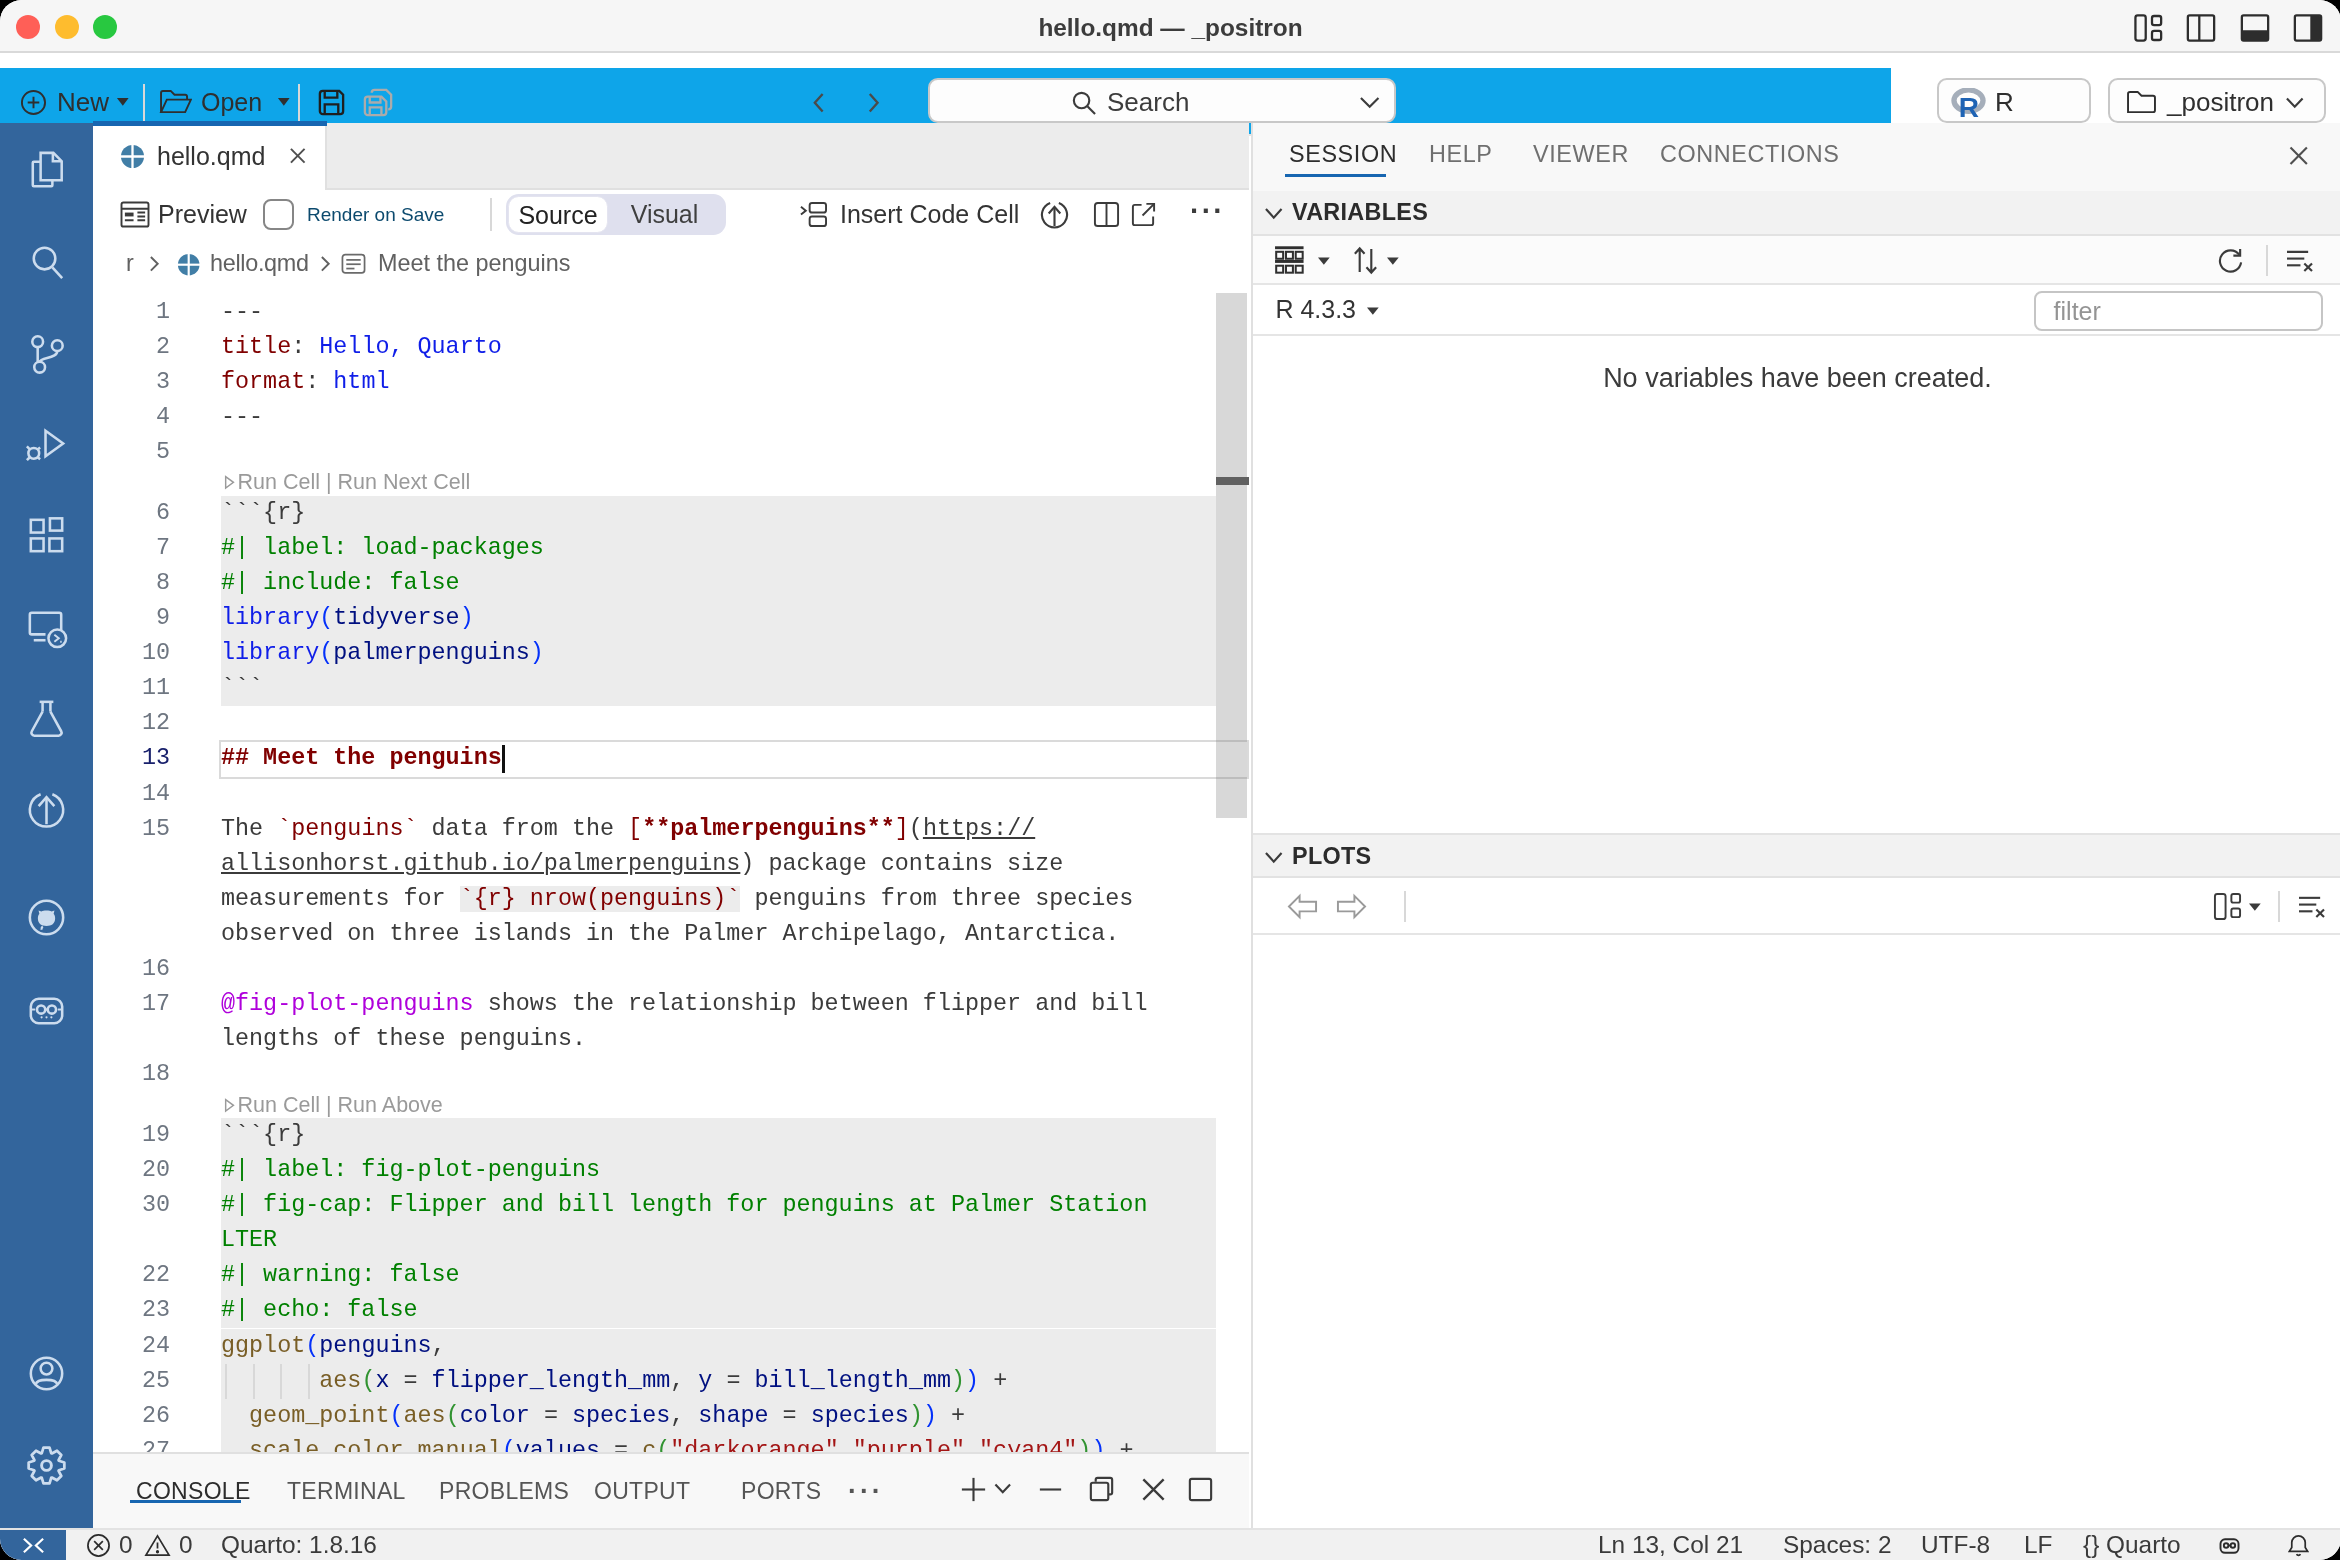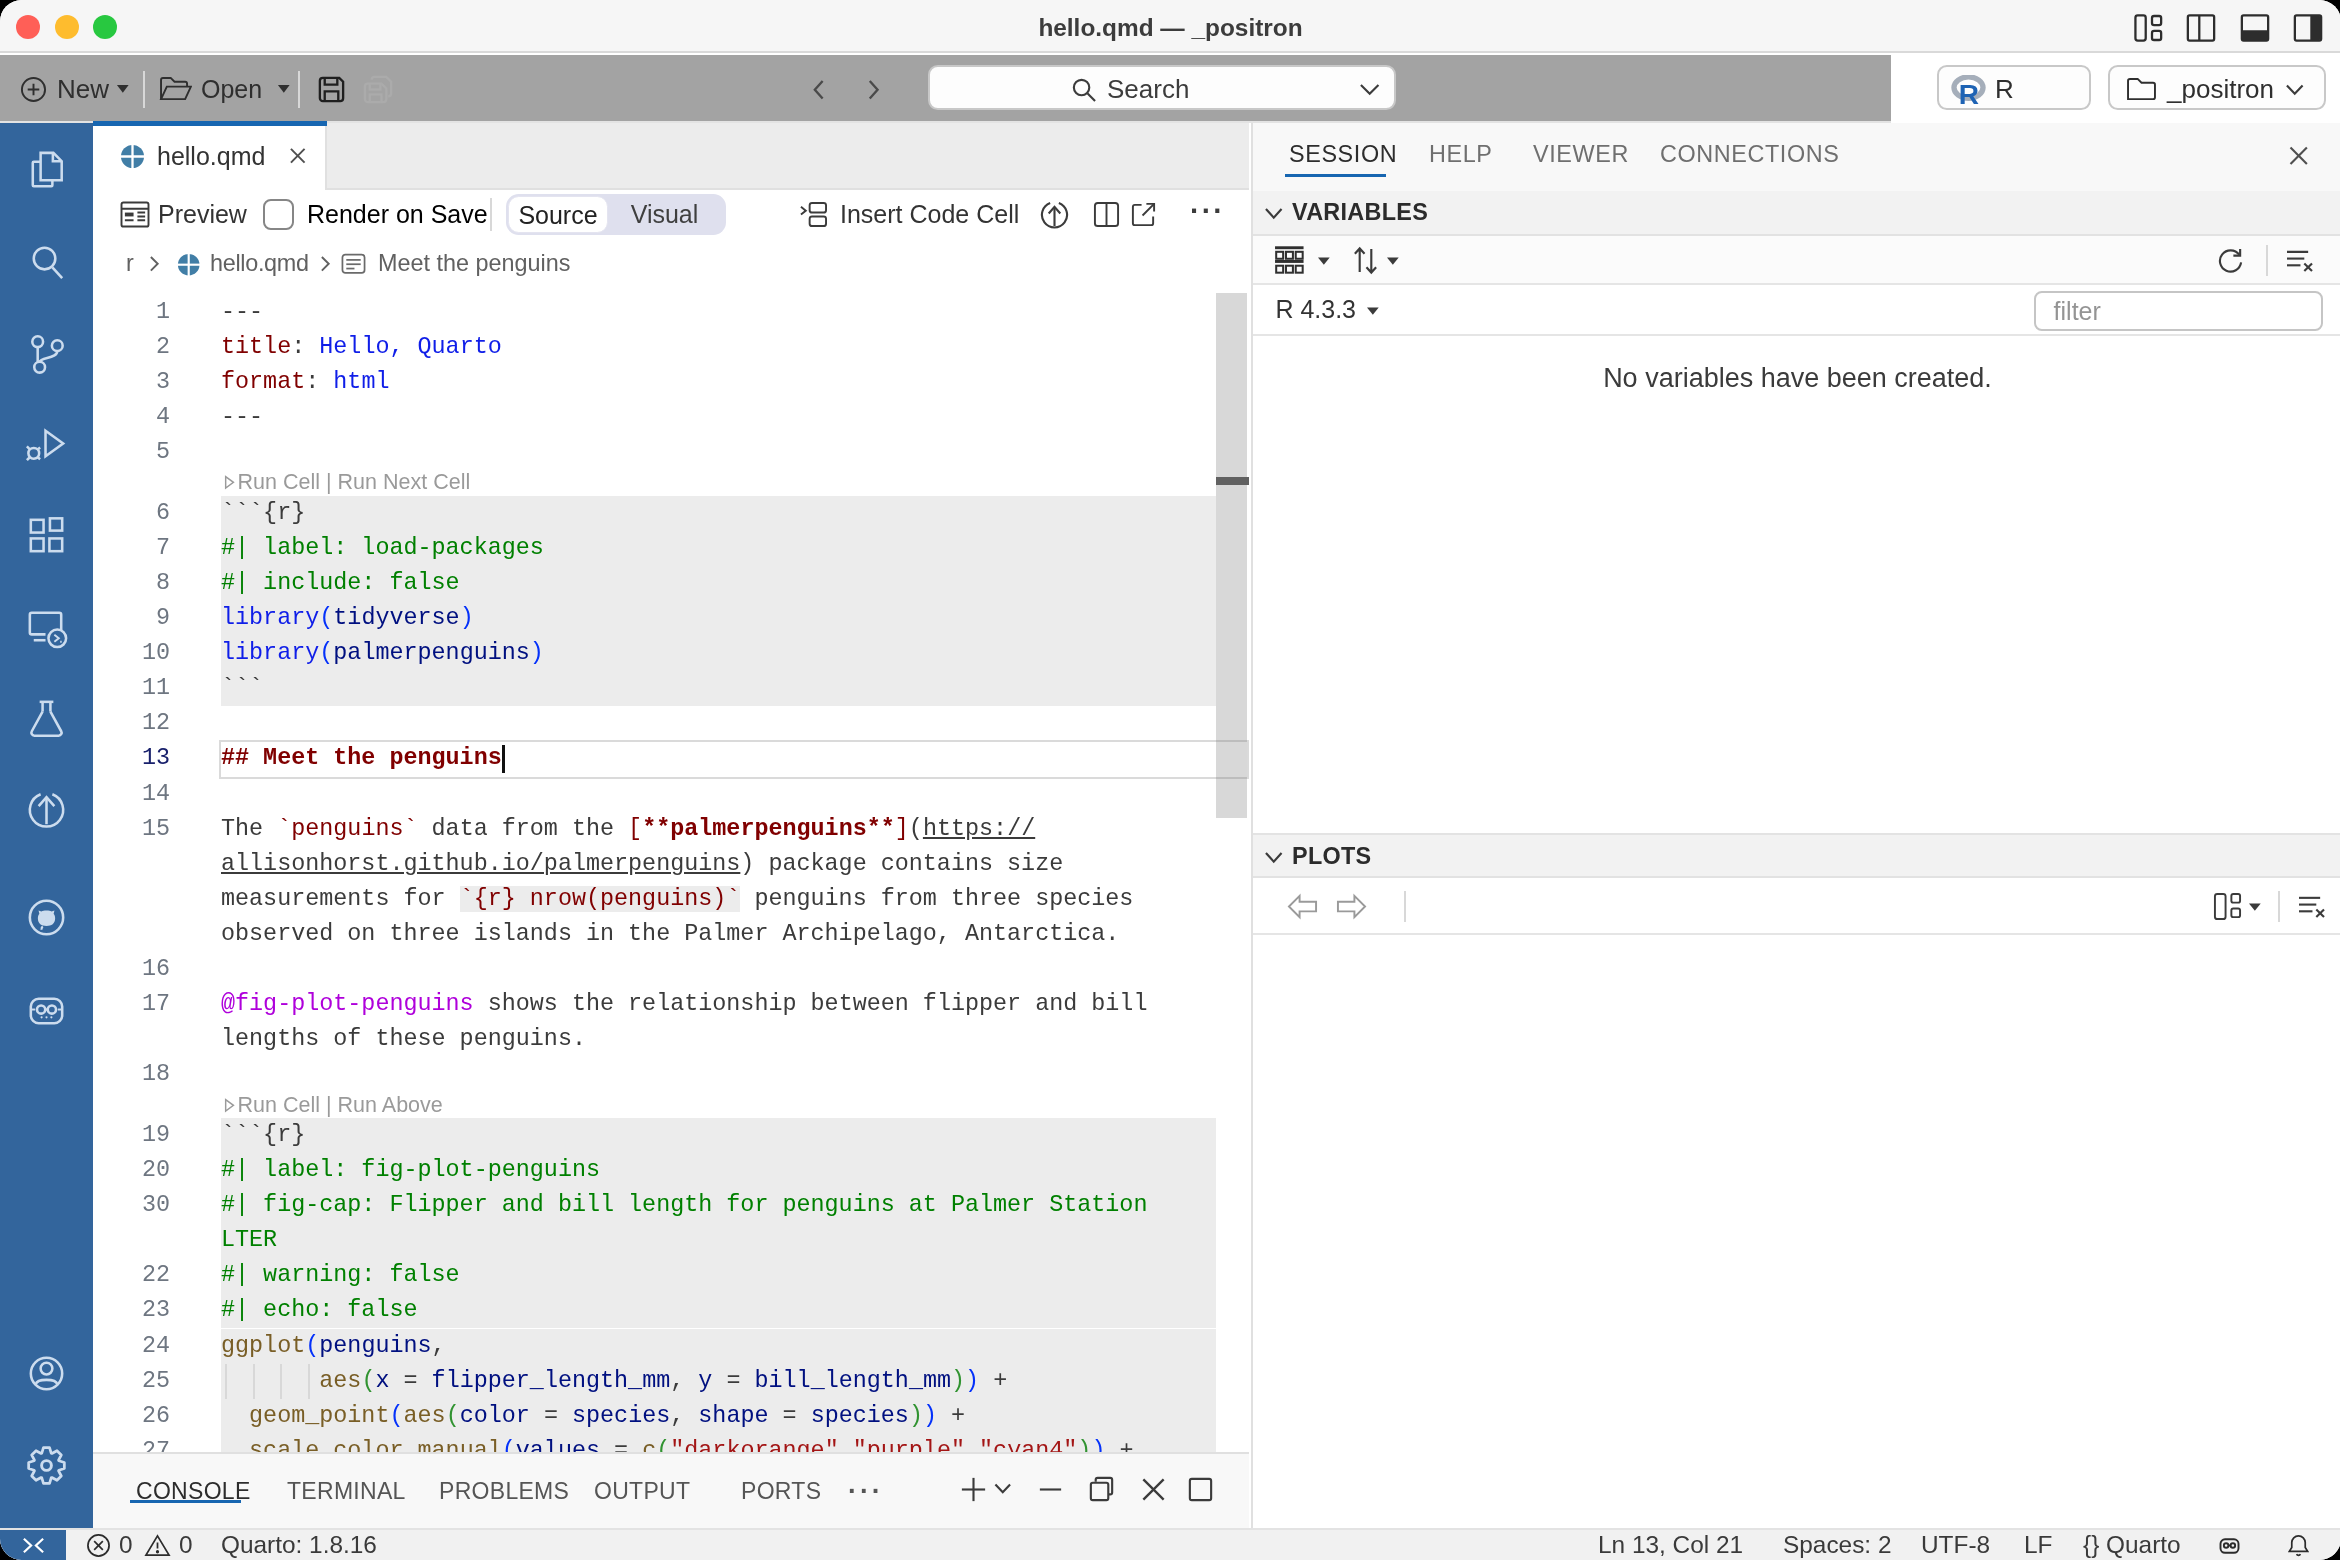--- a/index.html
+++ b/index.html
@@ -8,21 +8,21 @@
   .win { position:absolute; left:0; top:0; width:2341px; height:1560px; border-radius:21.5px; overflow:hidden; background:#fff; }
   .abs { position:absolute; }
   svg { display:block; }
 
   
   .titlebar { position:absolute; left:0; top:0; width:2341px; height:53px; background:#f6f6f6; border-bottom:2px solid #d9d9d9;padding-left:14px; }
   .tl { position:absolute; top:14.6px; width:24.4px; height:24.4px; border-radius:50%; }
   .title-text { position:absolute; top:0; left:0; width:2341px; height:53px; line-height:55px; text-align:center; font-size:24.4px; font-weight:bold; color:#3c3c3c; }
 
   
-  .toolbar { position:absolute; left:0; top:55px; width:1891px; height:68px; background:#a3a3a3; border-bottom:2px solid #e3e3e3; }
+  .toolbar { position:absolute; left:0; top:68px; width:1891px; height:68px; background:#0ea5e9; border-bottom:2px solid #e3e3e3; }
   .tb-text { position:absolute; font-size:27px; color:#2f2f2f; }
   .tb-div { position:absolute; top:15.6px; width:2px; height:37px; background:#d8d8d8; }
   .btn { position:absolute; top:9.8px; height:45px; border:2px solid #c8c8c8; border-radius:9.8px; background:#fdfdfd; }
 
   
   .activitybar { position:absolute; left:0; top:123px; width:93px; height:1405px; background:#33659c; }
   .ab-ic { position:absolute; left:22.4px; width:49px; height:49px; }
 
   
   .tabstrip { position:absolute; left:93px; top:123px; width:1156px; height:67px; background:#ececec; border-bottom:2px solid #e0e0e0; }
@@ -245,21 +245,21 @@
       <rect x="1.5" y="1.5" width="28" height="25" rx="2"></rect>
         <line x1="1.5" y1="8" x2="29.5" y2="8"></line>
         <rect x="5" y="12" width="9" height="4" fill="#3b3b3b" stroke="none"></rect>
         <line x1="5" y1="20" x2="14" y2="20"></line>
         <line x1="18" y1="12" x2="26" y2="12"></line>
         <line x1="18" y1="16" x2="26" y2="16"></line>
         <line x1="18" y1="20" x2="26" y2="20"></line>
     </svg>
     <div class="abs" style="left:65px;line-height:49px;font-size:25px;color:#333">Preview</div>
     <div class="abs" style="left:170px;top:8.8px;width:31px;height:31px;border:2.4px solid #868686;border-radius:7.8px;background:#fff;"></div>
-    <div class="abs" style="left:214px;line-height:49px;font-size:25px;color:#000000">Render on Save</div>
+    <div class="abs" style="left:214px;line-height:49px;font-size:19px;color:#0c4a6e">Render on Save</div>
     <div class="abs" style="left:397px;top:7.8px;width:2px;height:33px;background:#d8d8d8;"></div>
     <div class="abs" style="left:413px;top:3.9px;width:220px;height:41px;background:#dfe0ee;border-radius:12.7px;">
       <div class="abs" style="left:2px;top:2px;width:100px;height:37px;background:#fff;border:1px solid #e4e4f0;border-radius:10.7px;text-align:center;line-height:37px;font-size:25px;color:#222">Source</div>
       <div class="abs" style="left:104px;top:0;width:109px;text-align:center;line-height:41px;font-size:25px;color:#3f3f3f">Visual</div>
     </div>
     <svg class="abs" style="left:706px;top:10.7px" width="29" height="27" viewBox="0 0 30 28" fill="none" stroke="#3b3b3b" stroke-width="2">
       <path d="M2 6 L7 10 L2 14"></path>
         <rect x="11" y="2" width="17" height="10" rx="2.5"></rect>
         <rect x="11" y="16" width="17" height="10" rx="2.5"></rect>
     </svg>

